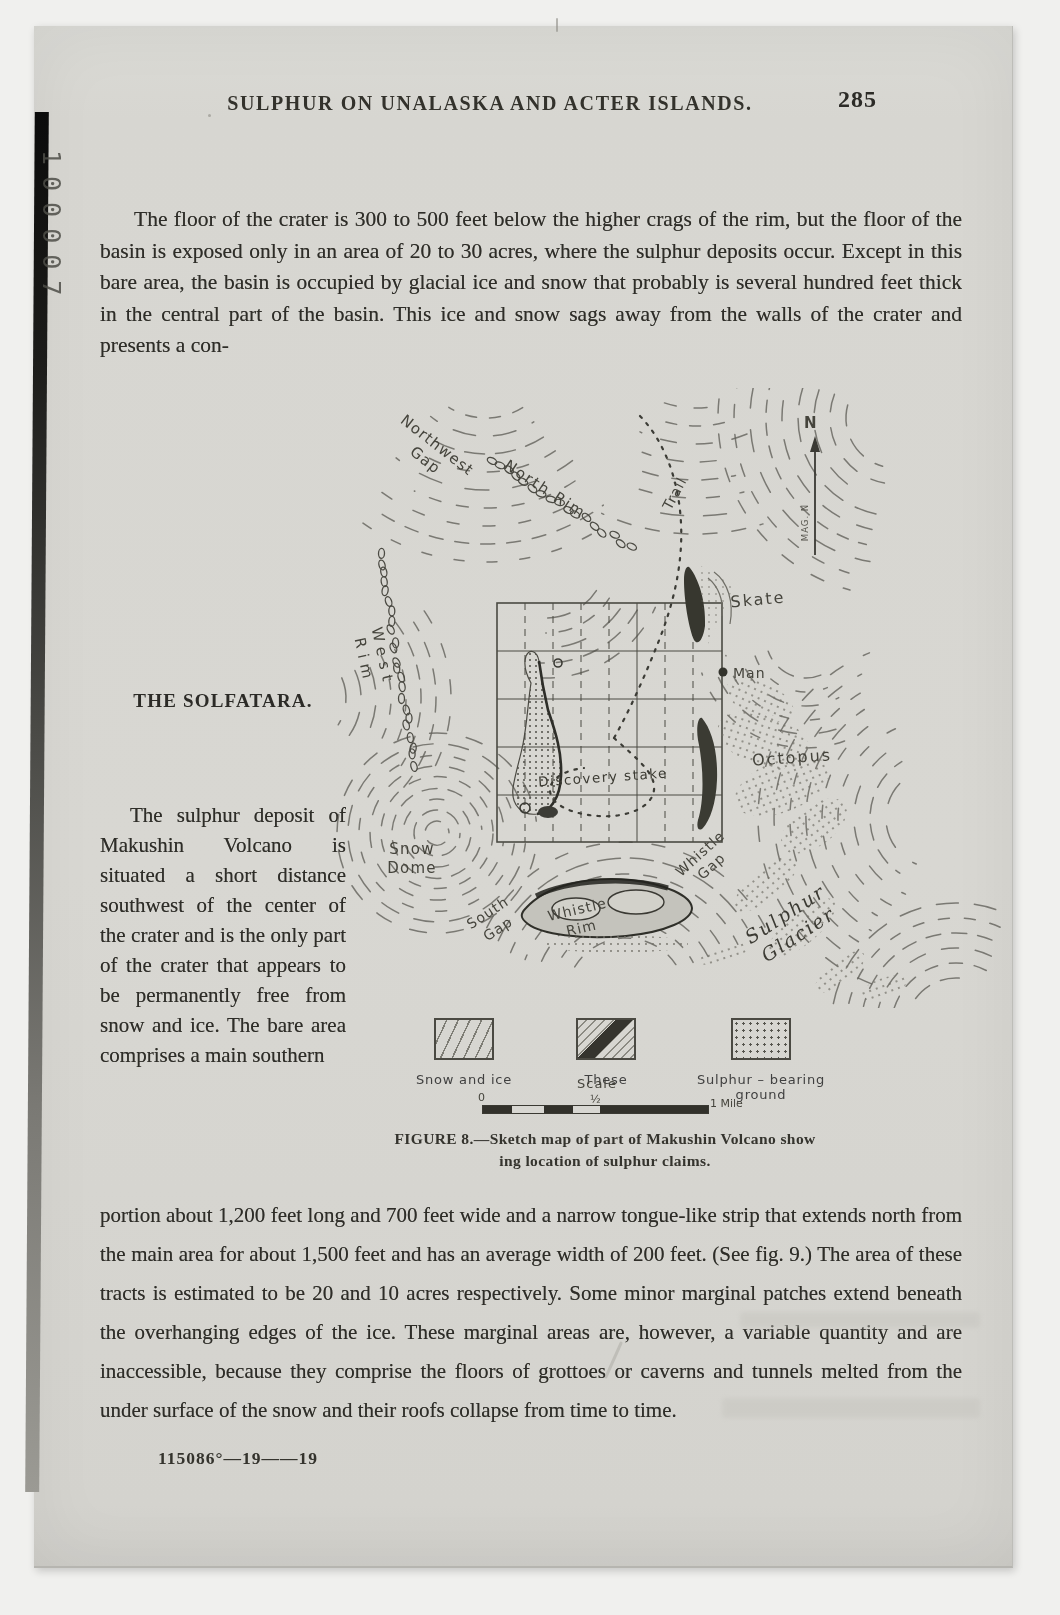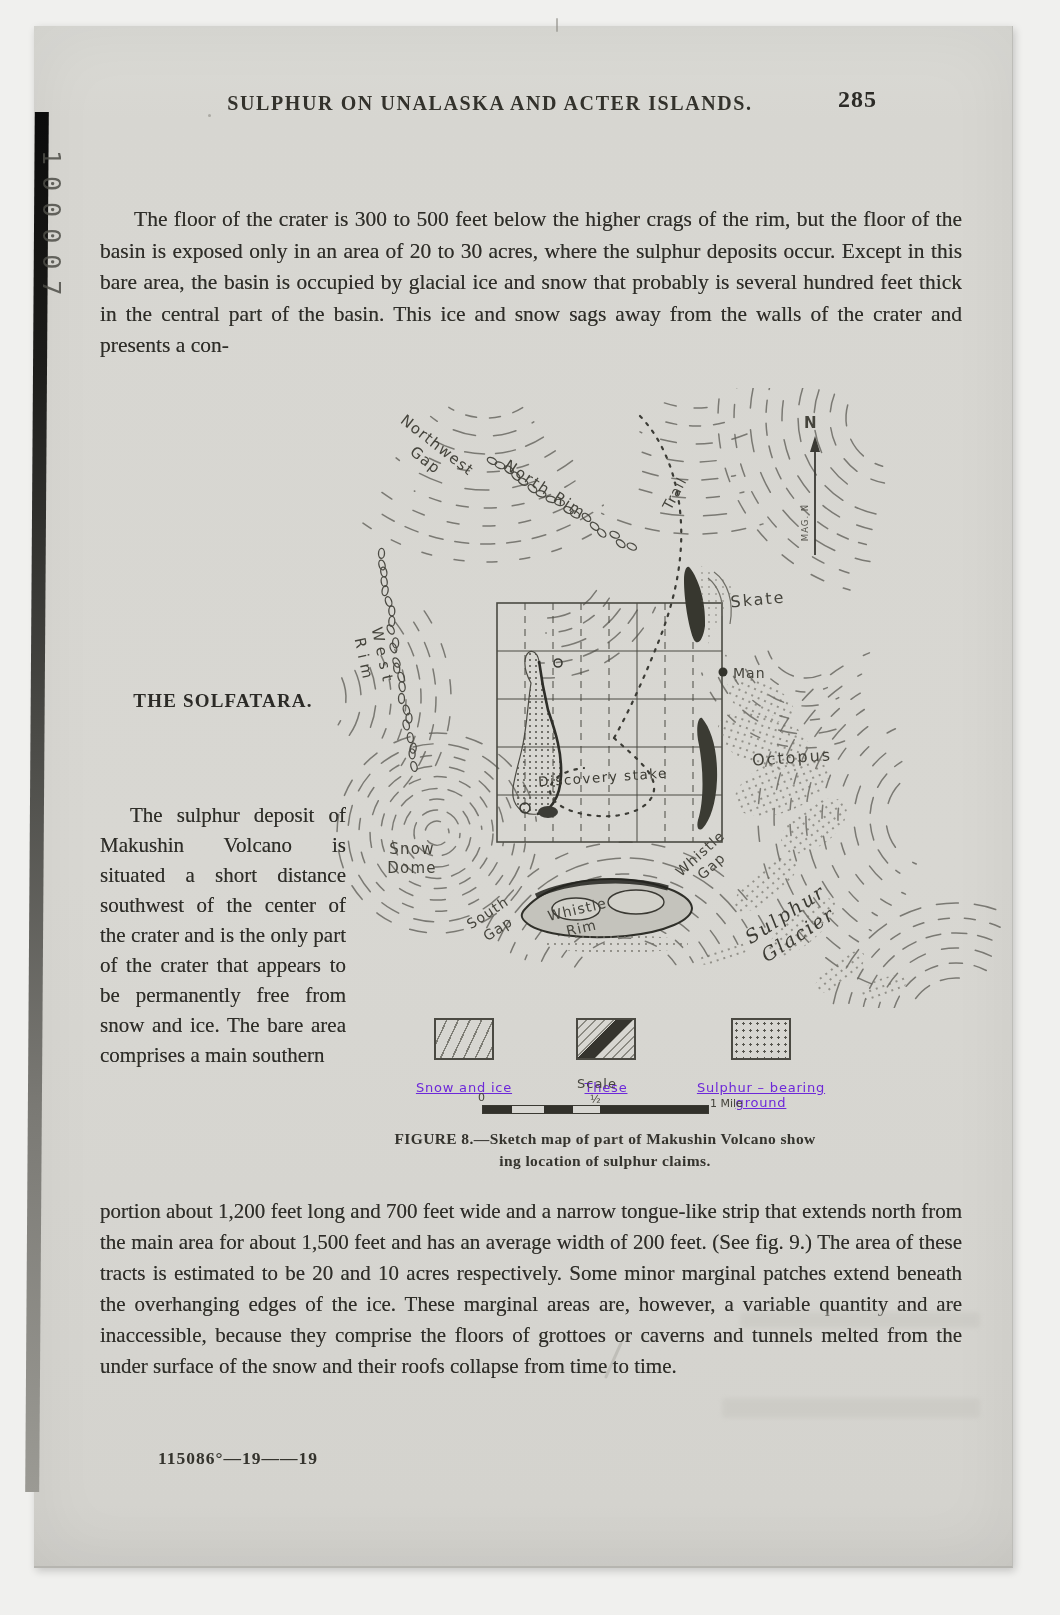--- a/index.html
+++ b/index.html
@@ -21,21 +21,21 @@
   .bodytext{position:absolute;font-size:21.5px;line-height:32px;text-align:justify;color:#2e2d28;
             text-shadow:0 0 .5px rgba(40,40,35,.55);}
   .p1{left:100px;top:140px;width:862px;}
   .p2{left:100px;top:204px;width:862px;text-indent:34px;line-height:31.5px;}
   .lc1{left:100px;top:400px;width:246px;line-height:32px;}
   .h-solf{position:absolute;left:100px;top:690px;width:246px;text-align:center;
           font-weight:700;font-size:19px;letter-spacing:1.2px;}
   .h-pos{position:absolute;left:100px;top:739px;width:246px;text-align:center;
          font-size:14.5px;letter-spacing:2.5px;line-height:24px;white-space:pre-line;color:#3a3933;}
   .lc2{left:100px;top:800px;width:246px;text-indent:30px;font-size:21px;line-height:30px;}
-  .p3{left:100px;top:1196px;width:862px;text-indent:0;font-size:21px;line-height:31px;}
+  .p3{left:100px;top:1196px;width:862px;text-indent:0;font-size:21px;line-height:39px;}
   .printer{position:absolute;left:158px;top:1448px;font-size:17.5px;font-weight:700;letter-spacing:1px;color:#34332d;}
   .stamp{position:absolute;left:66px;top:150px;font-family:"DejaVu Sans Mono",monospace;
          font-size:25px;letter-spacing:11px;color:#4e4e48;opacity:.85;
          transform:rotate(90deg);transform-origin:0 0;}
 
   
   .figure{position:absolute;left:336px;top:388px;width:676px;height:800px;}
   .figure svg{position:absolute;left:0;top:0;overflow:hidden;}
   .mlabel{position:absolute;font-family:"DejaVu Sans",sans-serif;color:#45443c;
           font-size:15px;letter-spacing:1.2px;line-height:19px;text-align:center;
@@ -59,22 +59,22 @@
             letter-spacing:2px;color:#3b3a33;}
 
   
   .leg{position:absolute;text-align:center;}
   .leg .sw{margin:0 auto;width:56px;height:38px;border:2px solid #4a4942;background-color:#d7d6d1;}
   .sw-snow{background-image:repeating-linear-gradient(115deg,transparent 0 9px,#7e7d75 9px 10.5px);}
   .sw-lava{background-image:
       linear-gradient(135deg,transparent 40%,#35342e 40%,#35342e 58%,transparent 58%),
       repeating-linear-gradient(135deg,transparent 0 5px,#8b8a82 5px 6.5px);}
   .sw-sul{background-image:radial-gradient(#55544d 1.1px,transparent 1.4px);background-size:7px 7px;}
-  .leg .lt{margin-top:20px;font-family:"DejaVu Sans",sans-serif;font-size:13px;letter-spacing:.8px;
-           color:#6d28d9;white-space:pre-line;line-height:15px;text-decoration:underline;}
+  .leg .lt{margin-top:12px;font-family:"DejaVu Sans",sans-serif;font-size:13px;letter-spacing:.8px;
+           color:#404040;white-space:pre-line;line-height:15px;}
   .leg1{left:72px;top:630px;width:112px;}
   .leg2{left:214px;top:630px;width:112px;}
   .leg3{left:360px;top:630px;width:130px;}
 
   
   .scale{position:absolute;left:136px;top:688px;width:250px;font-family:"DejaVu Sans",sans-serif;color:#45443c;}
   .scale .st{text-align:center;font-size:13px;letter-spacing:1px;}
   .scale .marks{position:relative;height:14px;font-size:11px;}
   .scale .m0{position:absolute;left:6px;top:0;}
   .scale .mh{position:absolute;left:118px;top:2px;}

